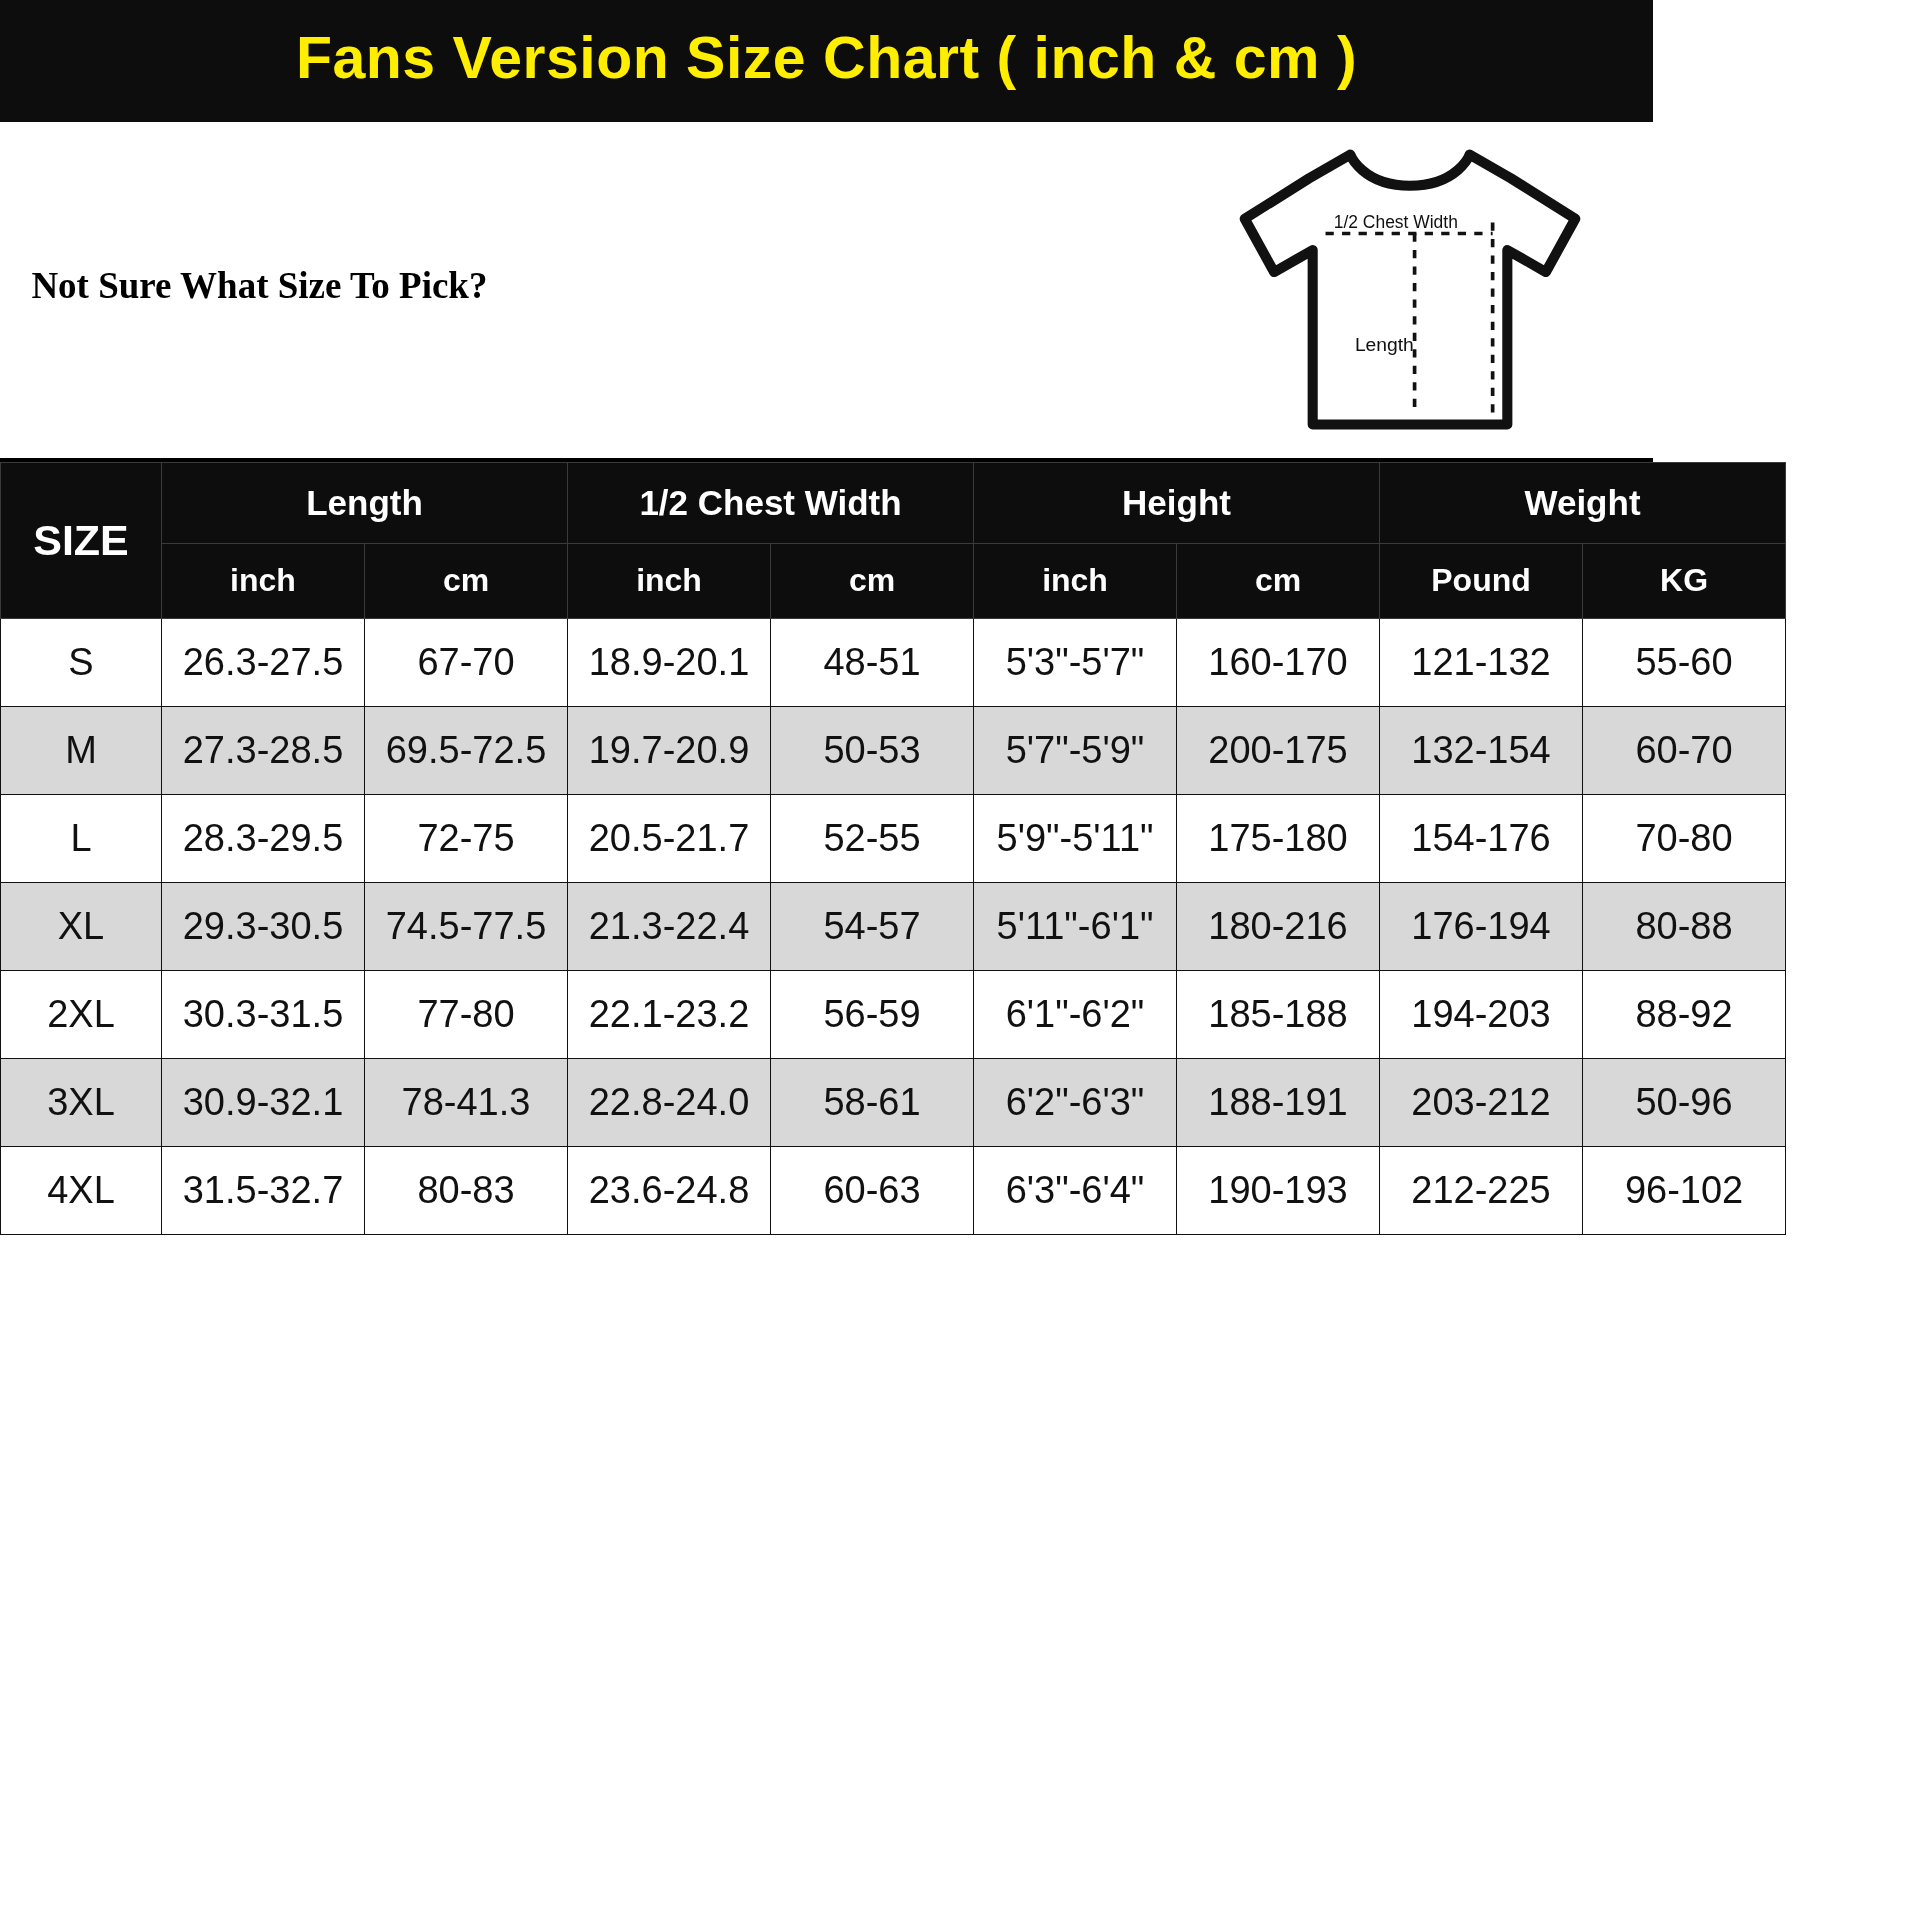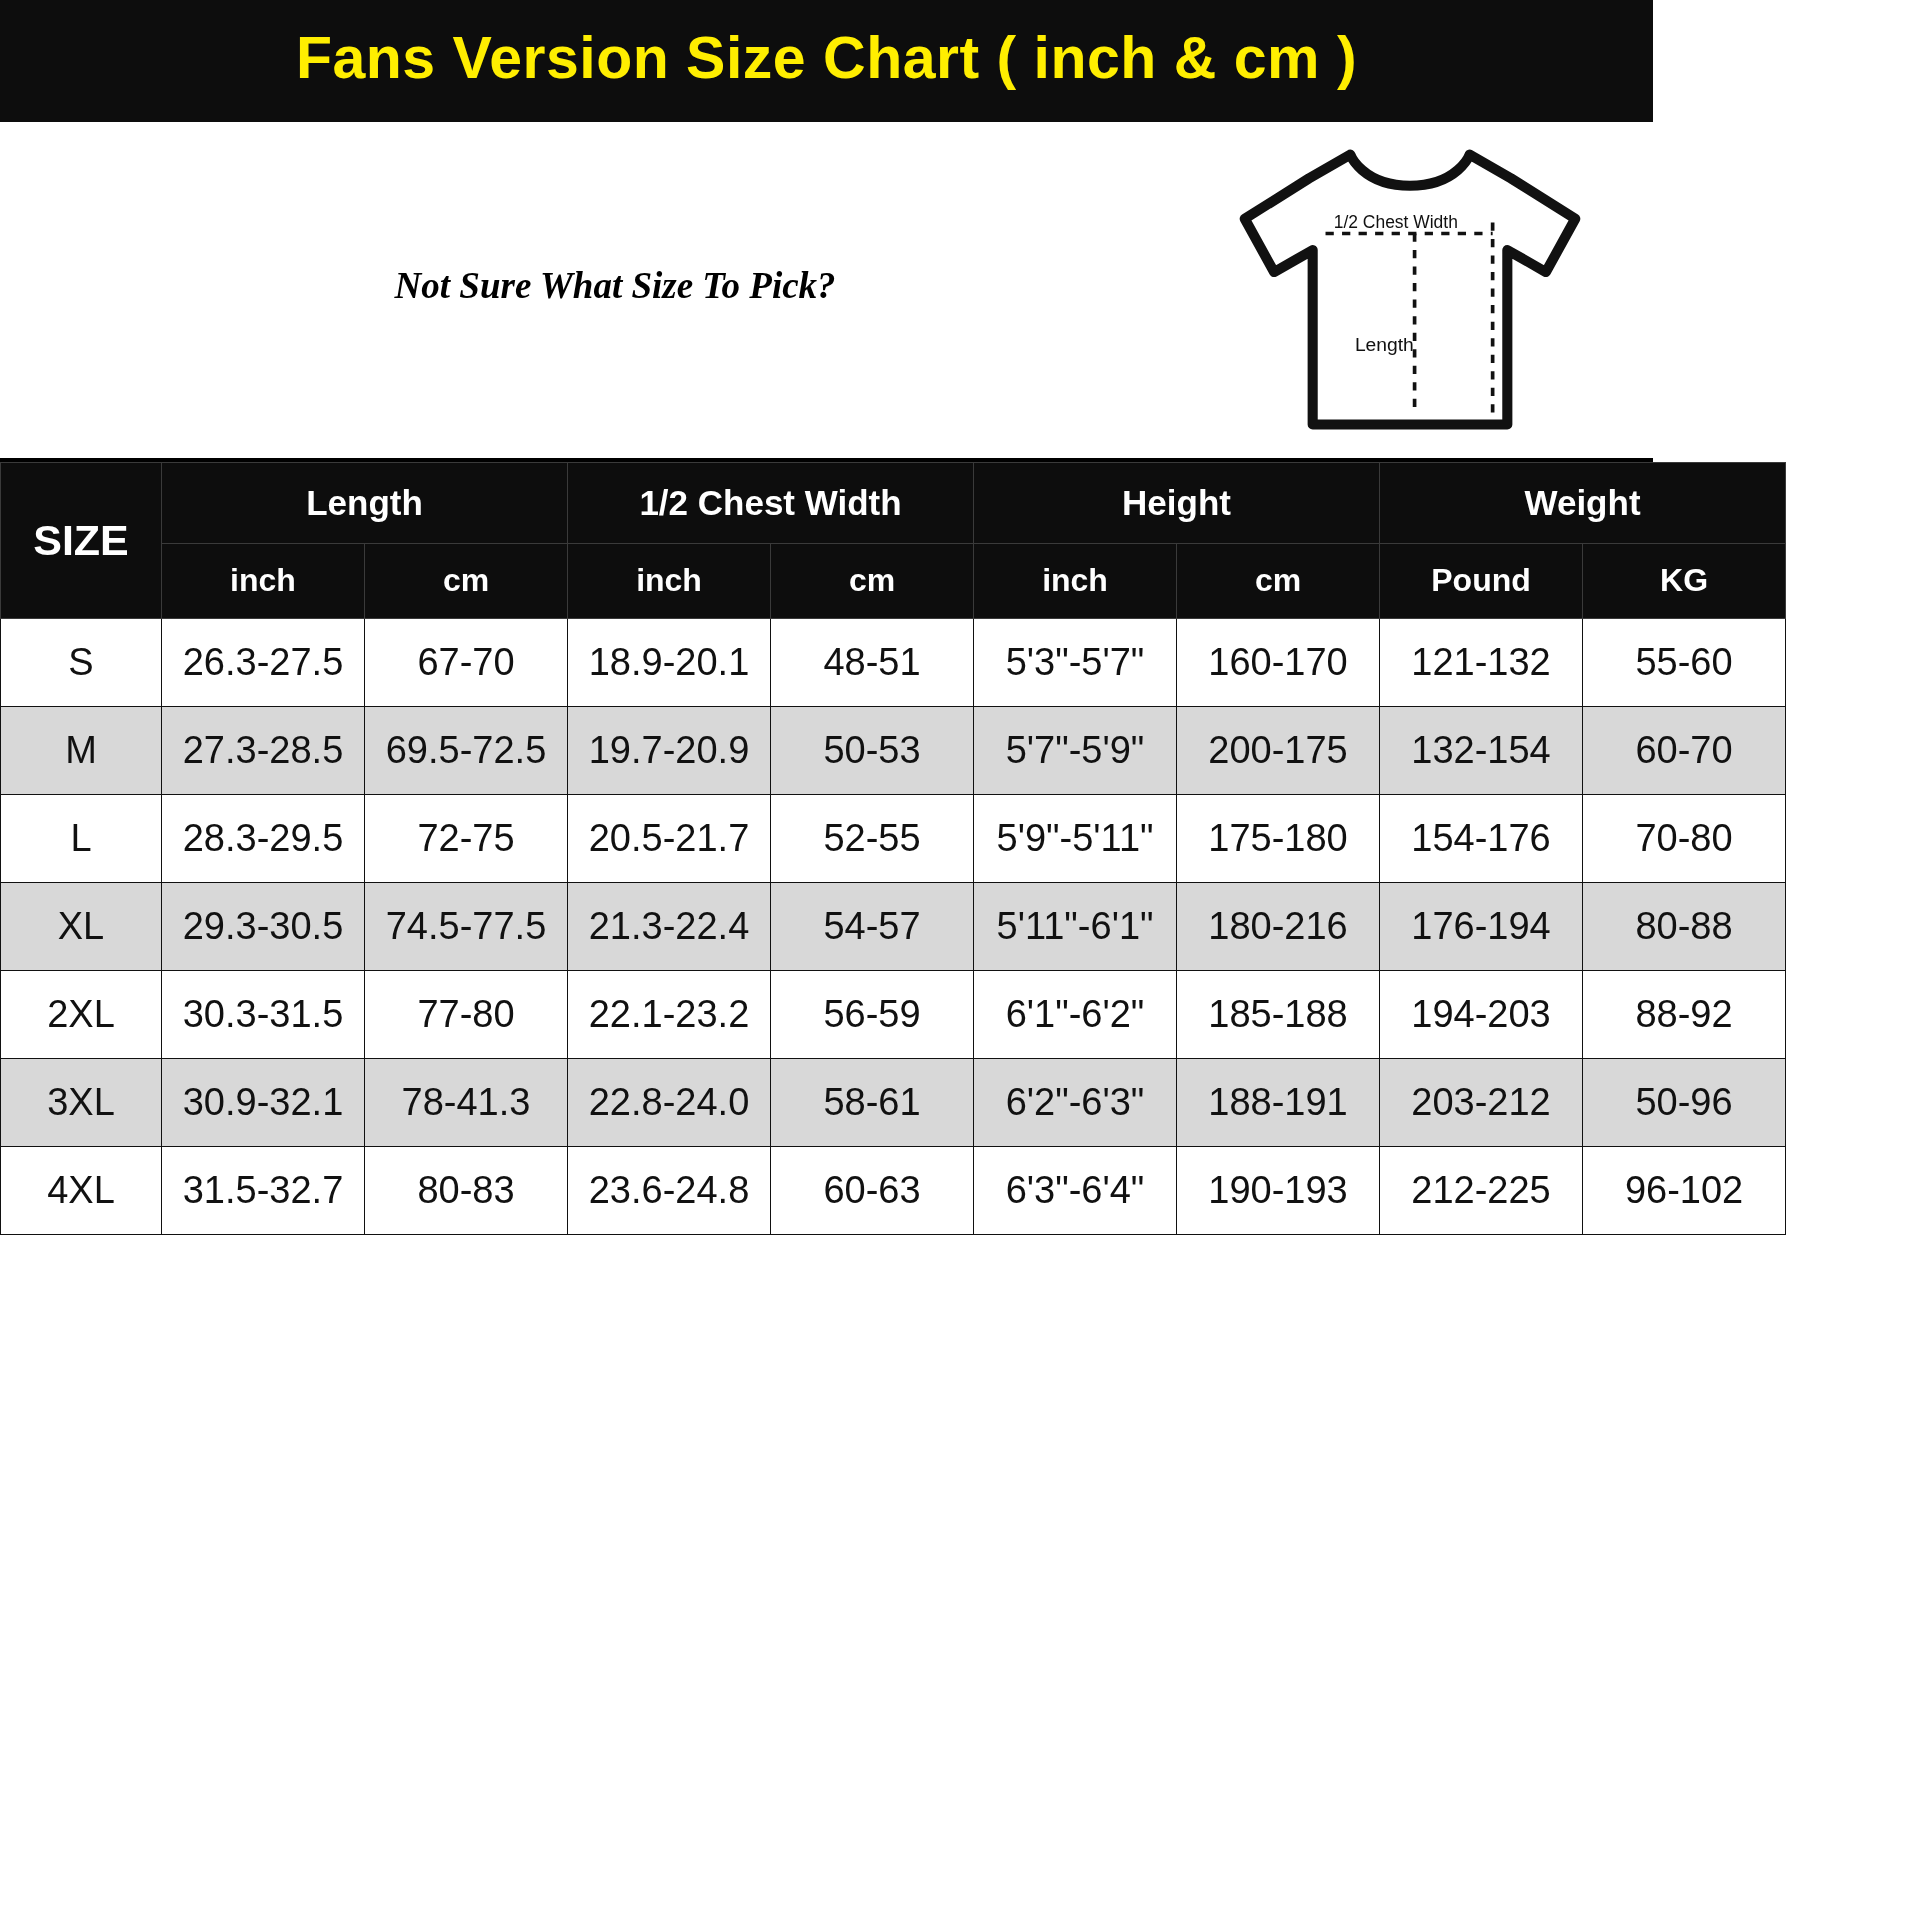--- a/index.html
+++ b/index.html
@@ -67,23 +67,22 @@
   
   .helpsec {
     display: flex;
     align-items: center;
     padding: 16.5px 13px 16.5px 13px;
     background: #ffffff;
     border-bottom: 4.6px solid #000000;
   }
   .helptext {
     flex: 1 1 auto;
-    text-align: center;
+    text-align: left;
     padding: 5.5px 9.2px 5.5px 18.4px;
-    font-style: italic;
   }
   .helptext .h {
     font-size: 37px;
     font-weight: bold;
     color: #000000;
     margin-bottom: 9.2px;
     font-family: "Liberation Serif", serif;
   }
   .helptext .p {
     font-size: 36px;

